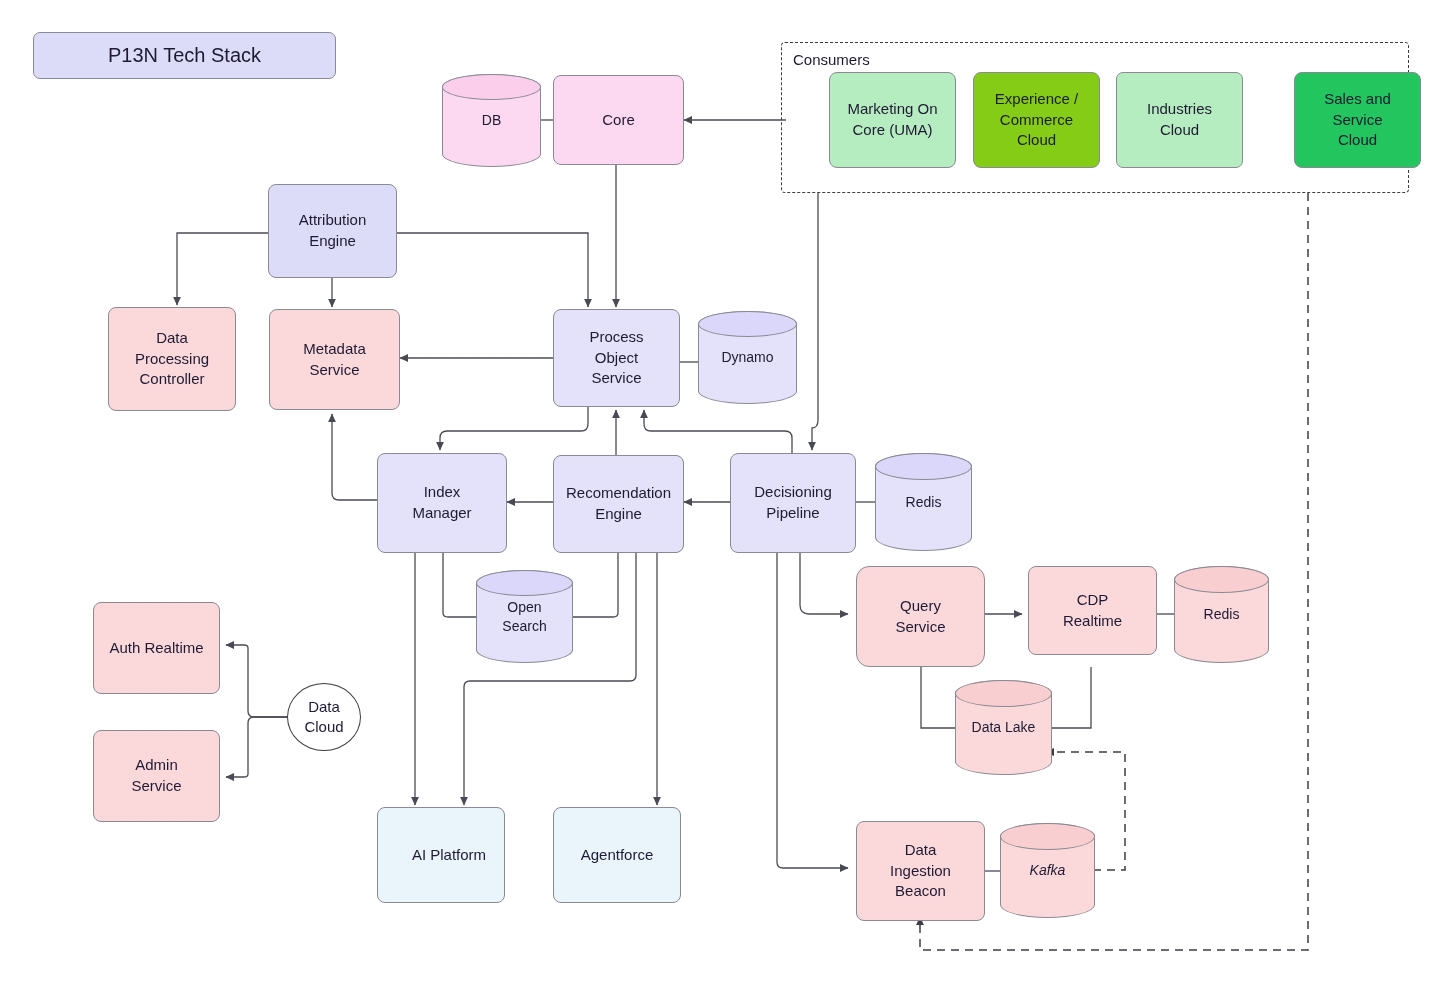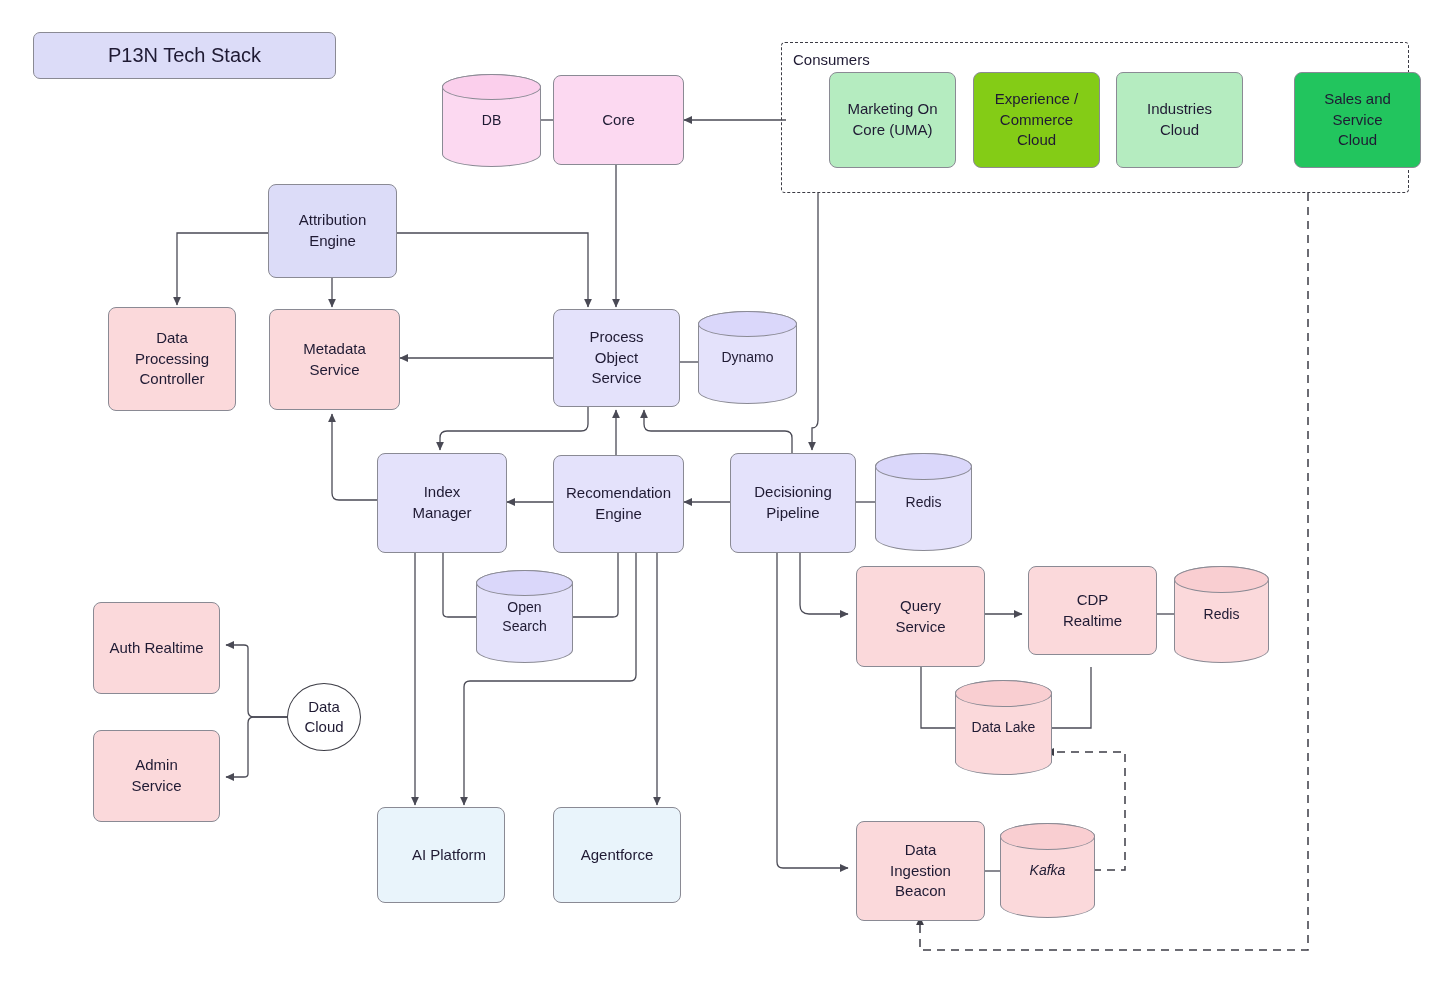--- a/index.html
+++ b/index.html
@@ -309,21 +309,21 @@
   </div>
 
   <div class="node" style="left:377px; top:807px; width:128px; height:96px; background:#e9f4fb;padding-left:16px;">
     <span>AI  Platform</span>
   </div>
 
   <div class="node" style="left:553px; top:807px; width:128px; height:96px; background:#e9f4fb;">
     <span>Agentforce</span>
   </div>
 
-  <div class="node" style="left:856px; top:566px; width:129px; height:101px; background:#fbd9db;">
+  <div class="node" style="left:856px; top:566px; width:129px; height:101px; background:#fbd9db;border-radius:13px;">
     <span>Query
 Service</span>
   </div>
 
   <div class="node" style="left:1028px; top:566px; width:129px; height:89px; background:#fbd9db;">
     <span>CDP
 Realtime</span>
   </div>
 
   <div class="cyl" style="left:1174px; top:566px; width:95px; height:97px;">

